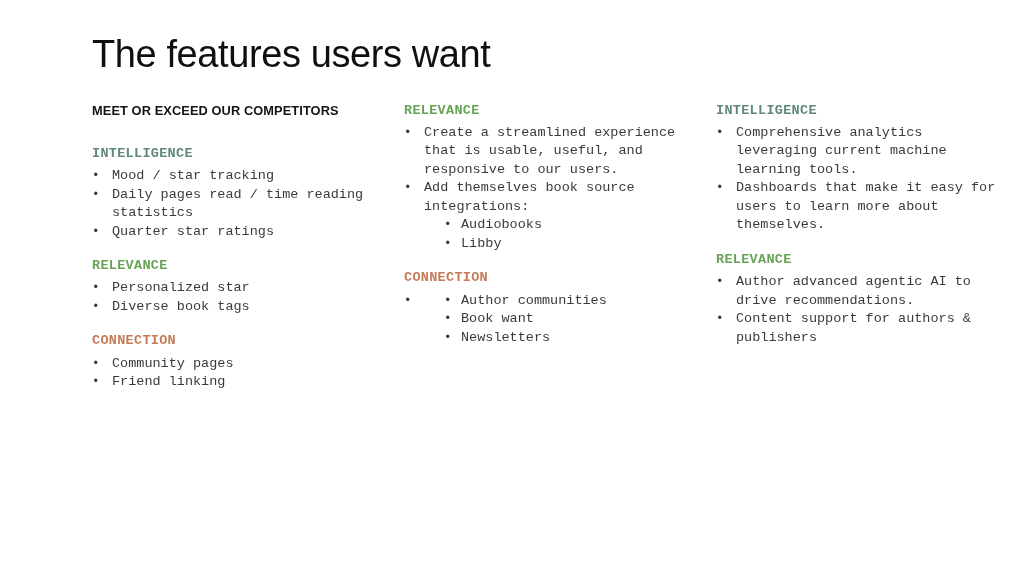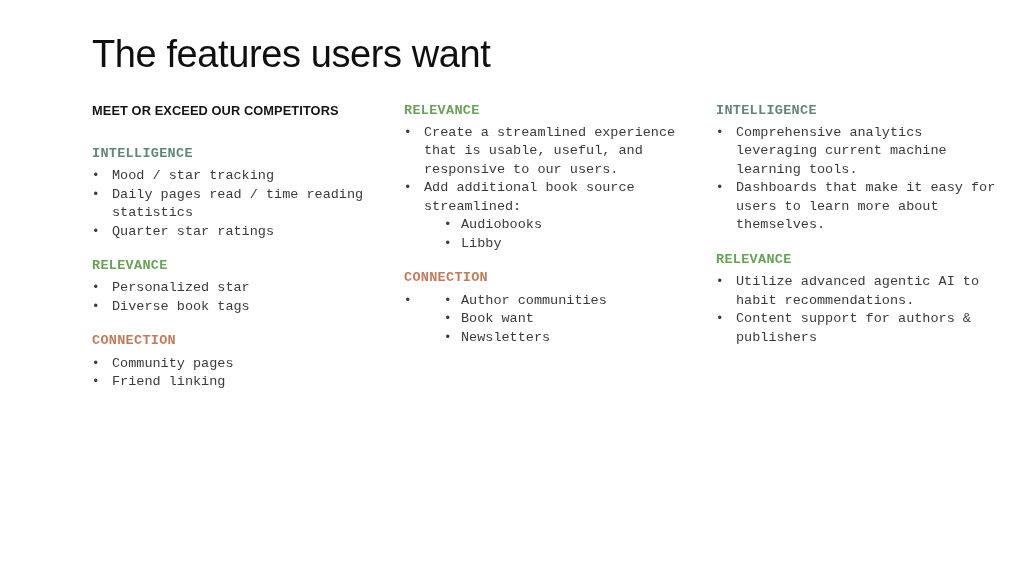--- a/index.html
+++ b/index.html
@@ -133,21 +133,21 @@
     <ul class="bullets">
               <li class="bullet">
     <span class="marker">•</span>
     <span class="btext">
       <span class="btext-inner">Create a streamlined experience that is usable, useful, and responsive to our users.</span>
     </span>
   </li>
               <li class="bullet">
     <span class="marker">•</span>
     <span class="btext">
-      <span class="btext-inner">Add additional book source streamlined:</span>
+      <span class="btext-inner">Add themselves book source integrations:</span>
     <ul class="bullets sub">
                     <li class="bullet">
     <span class="marker">•</span>
     <span class="btext">
       <span class="btext-inner">Audiobooks</span>
     </span>
   </li>
                     <li class="bullet">
     <span class="marker">•</span>
     <span class="btext">
@@ -207,21 +207,21 @@
     </span>
   </li>
             </ul>
   </div>
           <div class="section">
     <div class="section-heading" style="color: rgb(103, 163, 85);">RELEVANCE</div>
     <ul class="bullets">
               <li class="bullet">
     <span class="marker">•</span>
     <span class="btext">
-      <span class="btext-inner">Utilize advanced agentic AI to habit recommendations.</span>
+      <span class="btext-inner">Author advanced agentic AI to drive recommendations.</span>
     </span>
   </li>
               <li class="bullet">
     <span class="marker">•</span>
     <span class="btext">
       <span class="btext-inner">Content support for authors &amp; publishers</span>
     </span>
   </li>
             </ul>
   </div>

